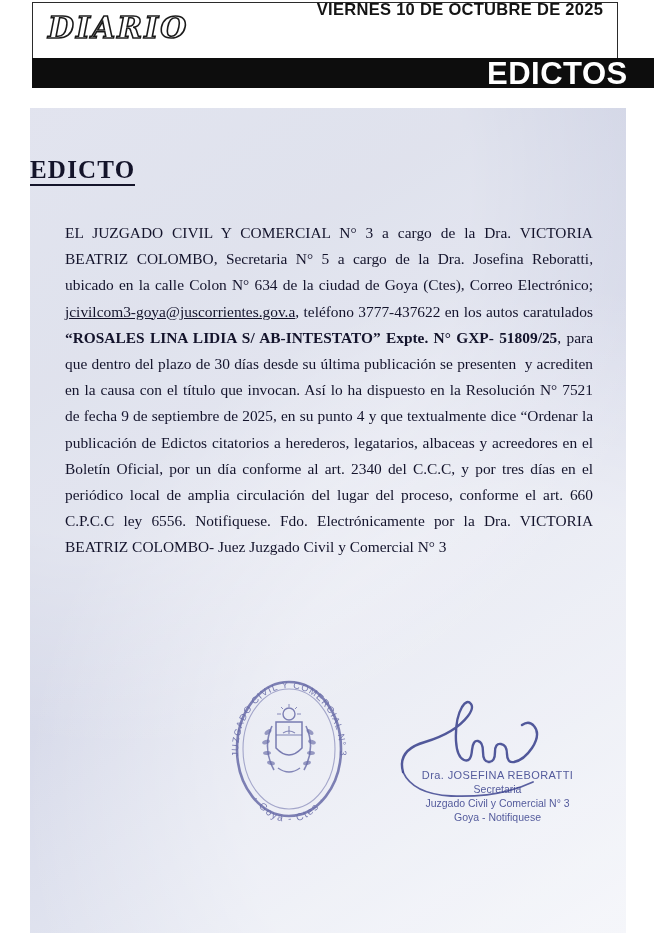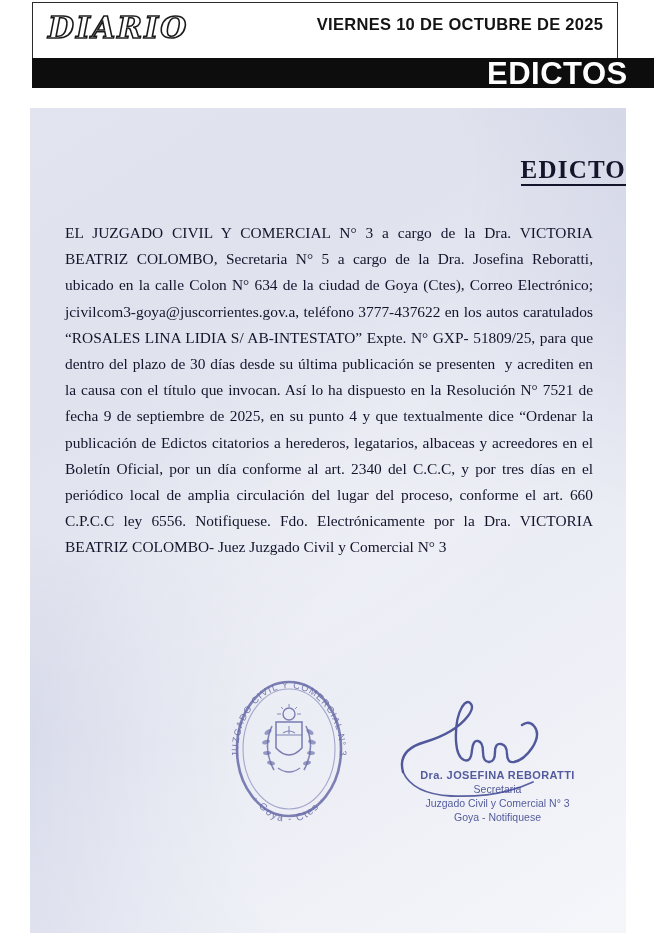--- a/index.html
+++ b/index.html
@@ -26,24 +26,24 @@
   #masthead-frame {
     position: absolute;
     left: 32px; top: 2px;
     width: 586px; height: 56px;
     border: 1.5px solid #2b2b2b;
     border-bottom: none;
     box-sizing: border-box;
   }
   #date-box {
     position: absolute;
-    left: 310px; top: 8px;
+    left: 310px; top: 0;
     width: 300px; height: 26px;
     display: flex;
-    align-items: flex-end;
+    align-items: flex-start;
     justify-content: center;
   }
   #date-text {
     font-family: "Liberation Sans", sans-serif;
     font-weight: bold;
     font-size: 16.5px;
     letter-spacing: 0.3px;
     color: #141414;
     white-space: nowrap;
   }
@@ -108,21 +108,21 @@
     background:
       radial-gradient(circle at 18% 12%, rgba(255,255,255,0.35) 0 38%, rgba(255,255,255,0) 62%),
       radial-gradient(circle at 86% 84%, rgba(255,255,255,0.42) 0 34%, rgba(255,255,255,0) 60%);
     pointer-events: none;
   }
 
   #doc-title {
     position: absolute;
     left: 0; top: 48px;
     width: 596px;
-    text-align: right;
+    text-align: left;
     font-family: "Liberation Serif", serif;
     font-weight: bold;
     font-size: 25px;
     letter-spacing: 1.2px;
     color: #14142a;
     z-index: 2;
   }
   #doc-title span {
     border-bottom: 2.5px solid #14142a;
     padding-bottom: 1px;
@@ -132,22 +132,23 @@
     position: absolute;
     left: 35px; top: 112px;
     width: 528px;
     text-align: justify;
     font-family: "Liberation Serif", serif;
     font-size: 15.4px;
     line-height: 26.2px;
     color: #13132b;
     z-index: 2;
   }
-  #doc-body b { font-weight: normal; margin-top: 12px; }
+  #doc-body b { font-weight: bold; margin-top: 12px; }
   #doc-body .mail {
+    text-decoration: underline;
     color: #13132b;
   }
 
   
   #seal {
     position: absolute;
     left: 196px; top: 568px;
     width: 126px; height: 146px;
     z-index: 3;
     opacity: 0.82;
@@ -163,21 +164,21 @@
   #sig-lines {
     position: absolute;
     left: 0; top: 68px;
     width: 225px;
     text-align: center;
     font-family: "Liberation Sans", sans-serif;
     color: #3f4790;
     opacity: 0.88;
     line-height: 14px;
   }
-  #sig-lines .l1 { font-size: 11px; font-weight: bold; letter-spacing: 0.4px; }
+  #sig-lines .l1 { font-size: 11px; font-weight: normal; letter-spacing: 0.4px; }
   #sig-lines .l2 { font-size: 10.5px; }
   #sig-lines .l3 { font-size: 10.5px; }
   #sig-lines .l4 { font-size: 10.5px; }
 </style>
 </head>
 <body>
 
 <div id="masthead">
 
   <div id="masthead-frame"></div>

